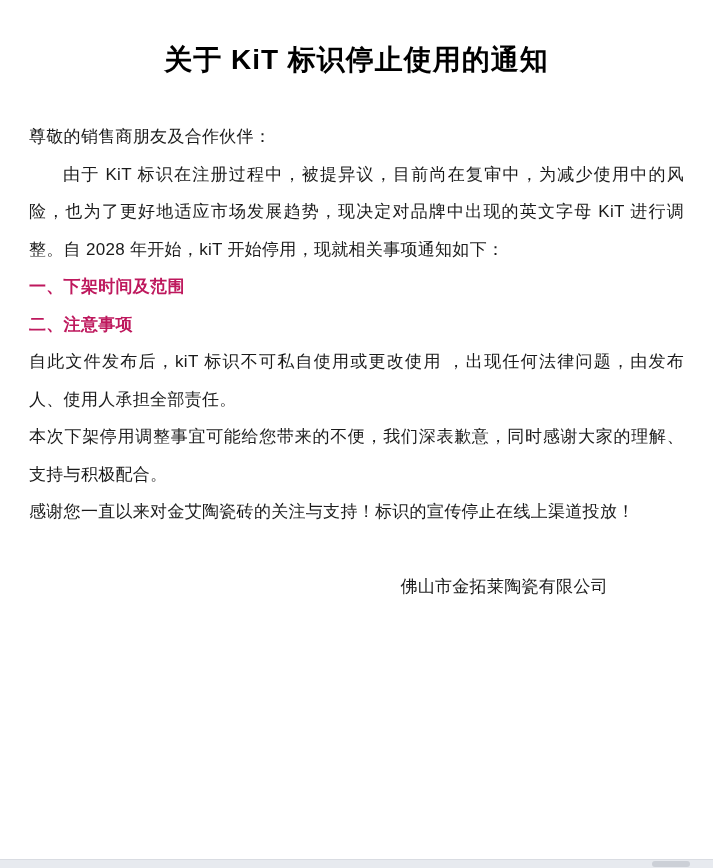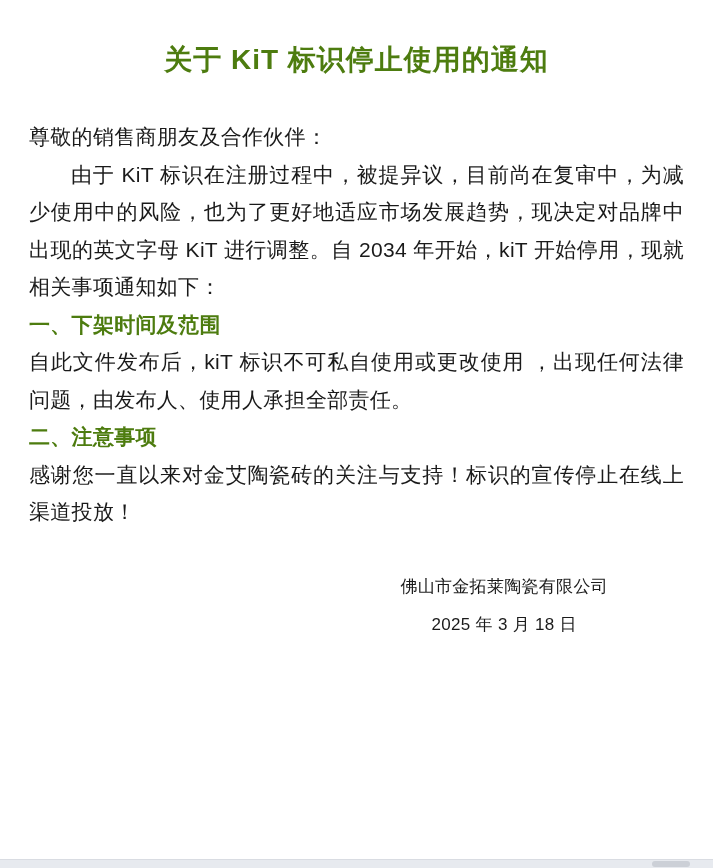--- a/index.html
+++ b/index.html
@@ -20,41 +20,41 @@
     box-sizing: border-box;
     width: 713px;
   }
   .doc-title {
     margin: 0 0 40px 0;
     text-align: center;
     font-size: 28px;
     font-weight: 700;
     line-height: 36px;
     letter-spacing: 1px;
-    color: #4d7c0f;
+    color: #000000;
   }
   .para {
     margin: 0;
-    font-size: 21px;
+    font-size: 17px;
     line-height: 37.5px;
     text-align: justify;
     letter-spacing: 0.3px;
   }
   .para.indent {
     text-indent: 2em;
   }
   .para.heading {
     font-weight: 700;
     text-align: left;
-    color: #4d7c0f;
+    color: #be185d;
   }
   .signature {
     margin: 37px 76px 0 auto;
     width: max-content;
-    text-align: center;
+    text-align: left;
   }
   .signature .sig-line {
     font-size: 17px;
     line-height: 38px;
     letter-spacing: 0.3px;
   }
   .hscrollbar {
     position: absolute;
     left: 0;
     bottom: 0;
@@ -76,36 +76,36 @@
 </style>
 </head>
 <body>
 
 <div class="doc">
 
   <h1 class="doc-title">关于 KiT 标识停止使用的通知</h1>
 
   <p class="para">尊敬的销售商朋友及合作伙伴：</p>
 
-  <p class="para indent">由于 KiT 标识在注册过程中，被提异议，目前尚在复审中，为减少使用中的风险，也为了更好地适应市场发展趋势，现决定对品牌中出现的英文字母 KiT 进行调整。自 2034 年开始，kiT 开始停用，现就相关事项通知如下：</p>
+  <p class="para indent">由于 KiT 标识在注册过程中，被提异议，目前尚在复审中，为减少使用中的风险，也为了更好地适应市场发展趋势，现决定对品牌中出现的英文字母 KiT 进行调整。自 2028 年开始，kiT 开始停用，现就相关事项通知如下：</p>
 
   <p class="para heading">一、下架时间及范围</p>
 
 
 
+  <p class="para heading">二、注意事项</p>
+
   <p class="para">自此文件发布后，kiT 标识不可私自使用或更改使用 ，出现任何法律问题，由发布人、使用人承担全部责任。</p>
 
-  <p class="para heading">二、注意事项</p>
-
+  <p class="para">本次下架停用调整事宜可能给您带来的不便，我们深表歉意，同时感谢大家的理解、支持与积极配合。</p>
 
 
   <p class="para">感谢您一直以来对金艾陶瓷砖的关注与支持！标识的宣传停止在线上渠道投放！</p>
 
   <div class="signature">
     <div class="sig-line">佛山市金拓莱陶瓷有限公司</div>
-    <div class="sig-line">2025 年 3 月 18 日</div>
   </div>
 
 </div>
 
 <div class="hscrollbar">
   <div class="thumb"></div>
 </div>
 
 </body></html>

